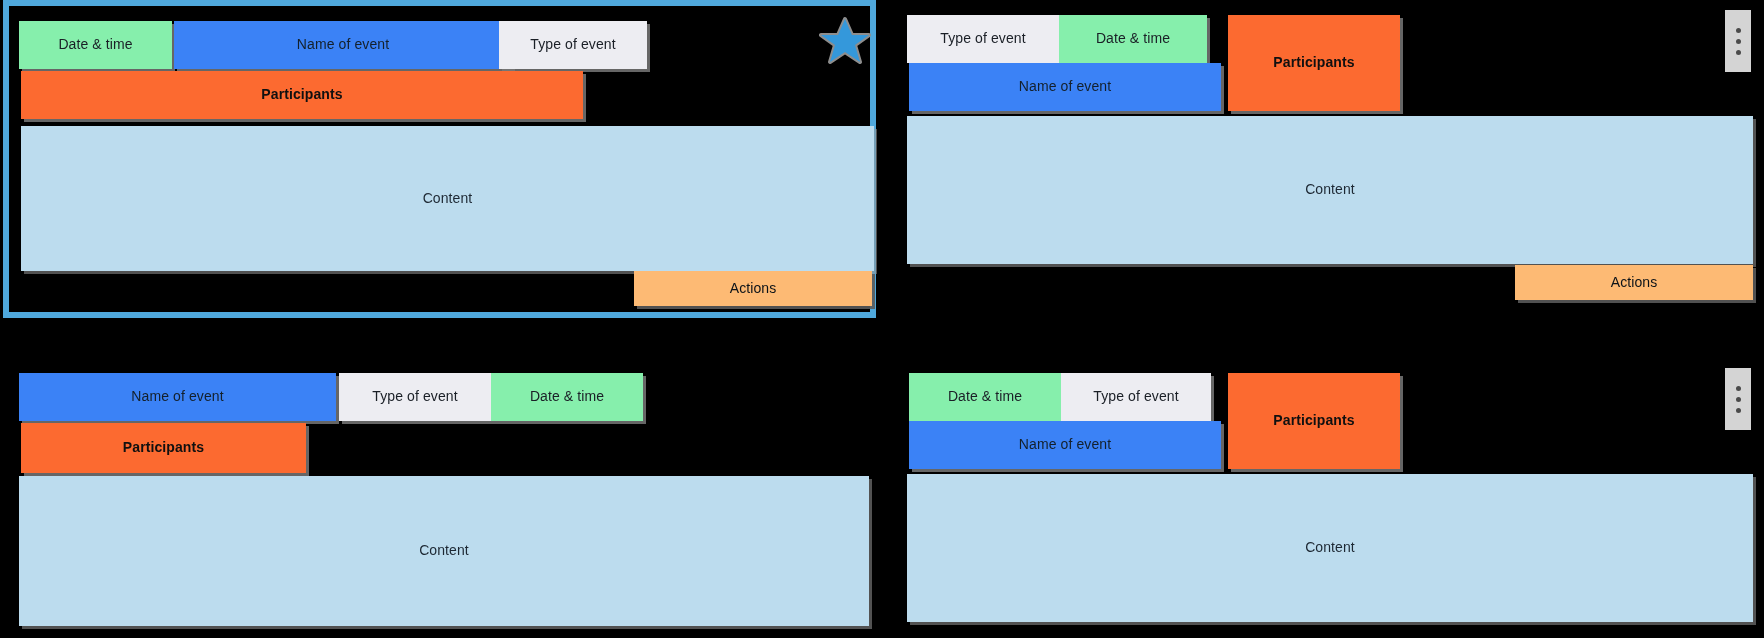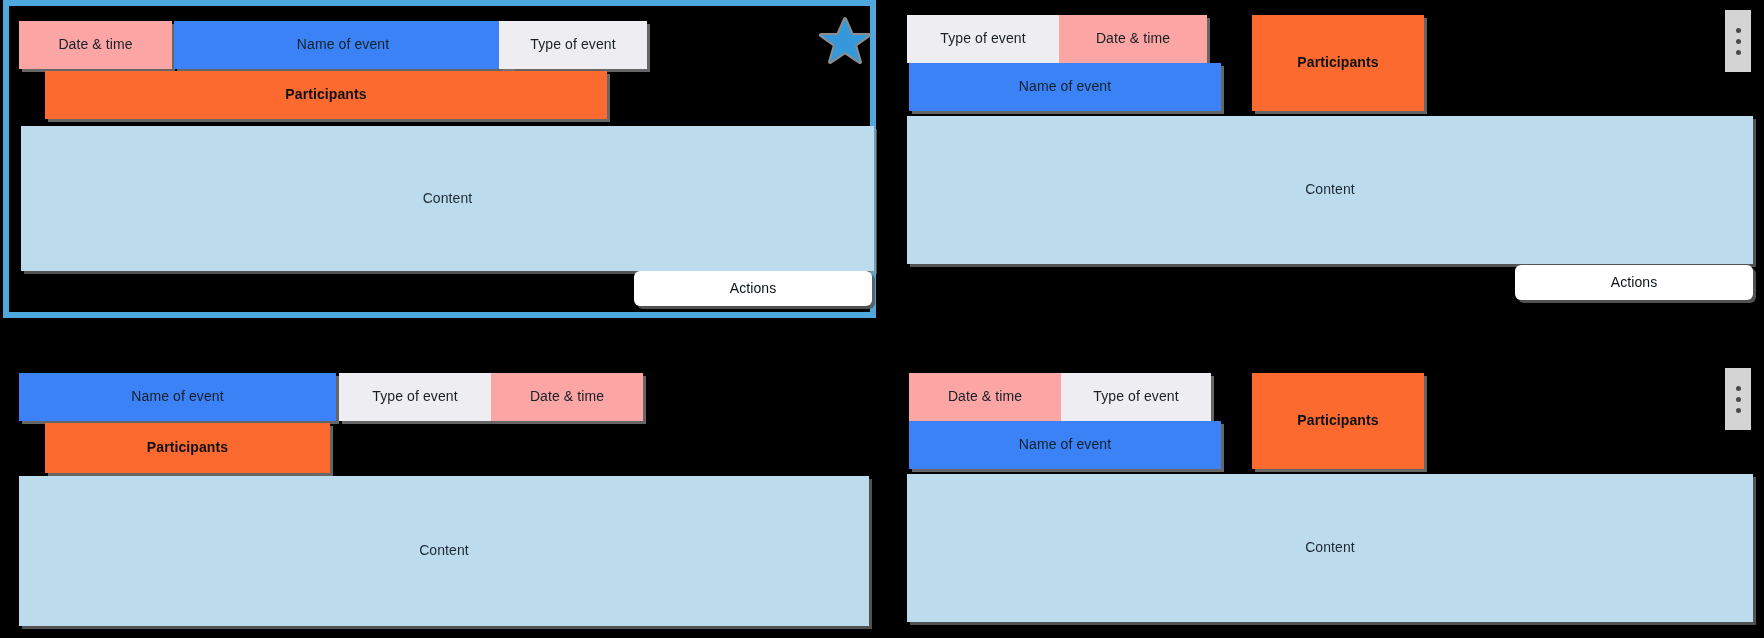--- a/index.html
+++ b/index.html
@@ -52,26 +52,26 @@
     align-items: center;
     justify-content: center;
     font-size: 14px;
     color: #11161c;
     letter-spacing: .1px;
     line-height: 1.1;
     text-align: center;
     box-shadow: 3px 3px 0 rgba(120,120,120,.85);
   }
 
-  .blk.pale-blue   { background: #fca5a5; color: #1a1f26; }
+  .blk.pale-blue   { background: #86efac; color: #1a1f26; }
   .blk.pale-gray   { background: #EDEDF2; color: #1a1f26; }
   .blk.blue        { background: #3b82f6; color: #14202b; }
-  .blk.orange      { background: #FC6A30; color: #101010; font-weight: 700; margin-left: 24px; }
+  .blk.orange      { background: #FC6A30; color: #101010; font-weight: 700; }
   .blk.content     { background: #BCDCEE; color: #1d2833; box-shadow: 3px 3px 0 rgba(150,150,150,.55); }
-  .blk.actions     { background: #ffffff; color: #0b1218; box-shadow: 3px 3px 0 rgba(90,90,90,.9); border-radius: 6px; }
+  .blk.actions     { background: #fdba74; color: #0b1218; box-shadow: 3px 3px 0 rgba(90,90,90,.9); }
 
   
   .kebab {
     position: absolute;
     width: 26px;
     height: 62px;
     background: #D4D4D4;
     display: flex;
     flex-direction: column;
     align-items: center;

